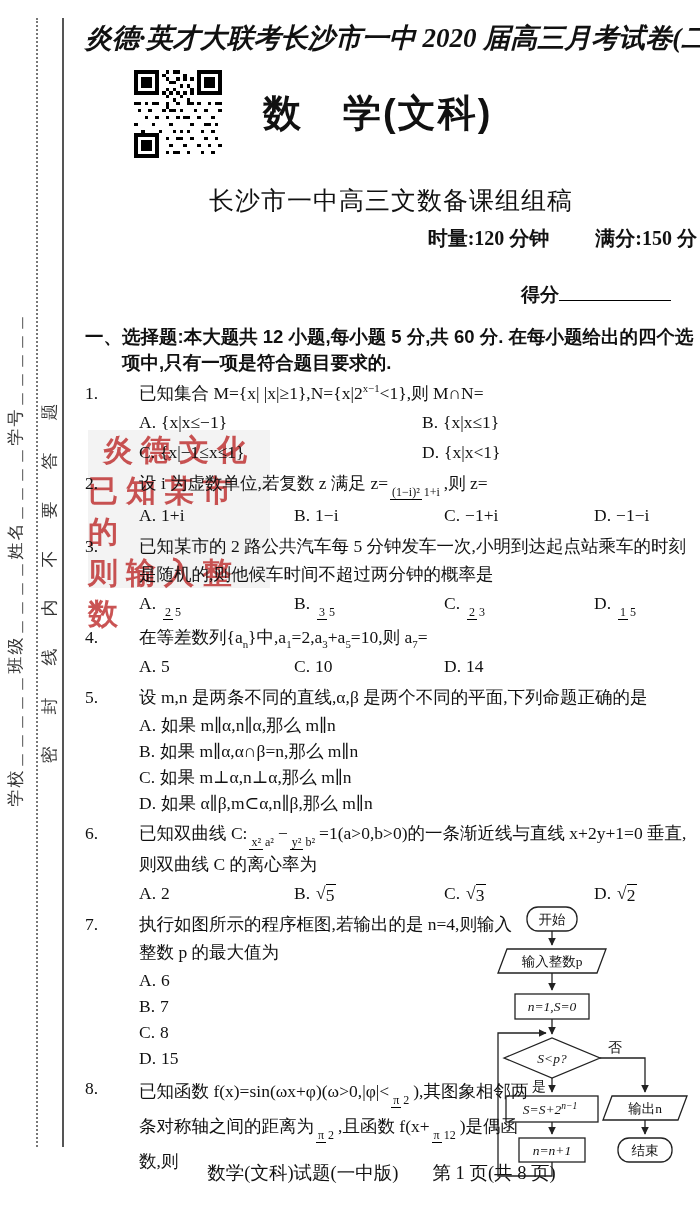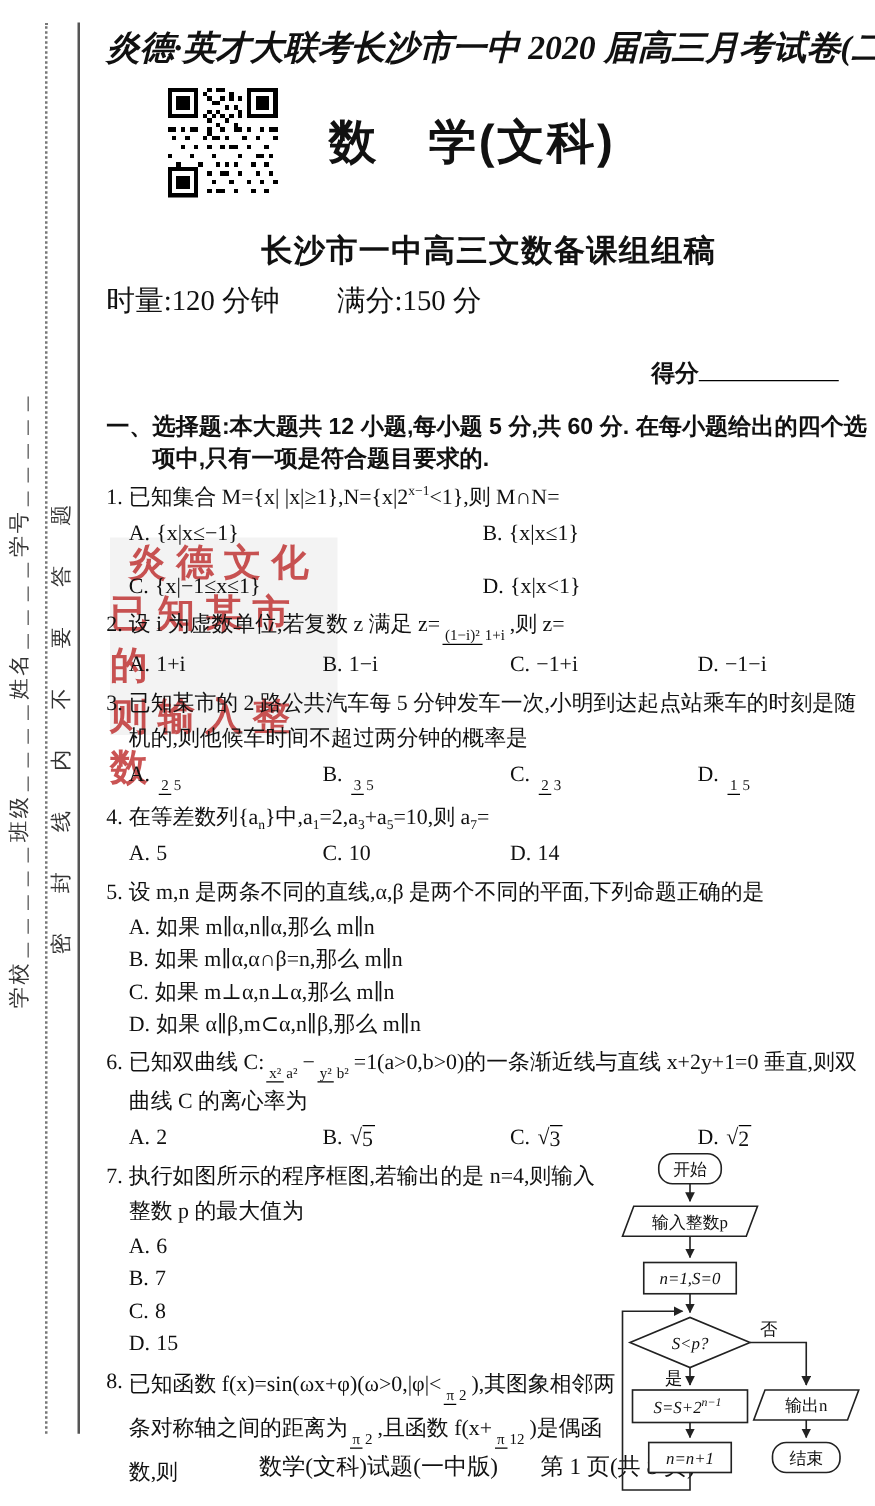--- a/index.html
+++ b/index.html
@@ -23,39 +23,39 @@
   .watermark span{font-size:30px;font-weight:bold;color:#b91c1c;letter-spacing:8px;
                   font-family:"Liberation Sans","DejaVu Sans",sans-serif;opacity:.75;}
   
   .main{position:absolute;left:85px;top:0;width:612px;z-index:1;}
   .exam-header{margin-top:20px;font-size:27px;font-weight:bold;font-style:italic;
                letter-spacing:0px;white-space:nowrap;}
   .title-row{position:relative;height:104px;margin-top:14px;text-align:center;}
   .qr{position:absolute;left:48px;top:0;}
   .paper-title{position:absolute;left:178px;top:18px;font-size:38px;font-weight:bold;
                letter-spacing:2px;font-family:"Liberation Sans","DejaVu Sans",sans-serif;}
-  .subtitle{margin-top:10px;text-align:center;font-size:25px;font-weight:bold;
+  .subtitle{margin-top:10px;text-align:center;font-size:25px;font-weight:normal;
             font-family:"Liberation Sans","DejaVu Sans",sans-serif;letter-spacing:1px;}
-  .time-row{margin-top:8px;text-align:left;font-size:23px;}
+  .time-row{margin-top:8px;text-align:right;font-size:20px;font-weight:bold;}
   .time-row .gap{display:inline-block;width:46px;}
   .score-row{margin-top:30px;padding-left:436px;font-size:19px;font-weight:bold;
              font-family:"Liberation Sans","DejaVu Sans",sans-serif;}
   .score-line{display:inline-block;width:112px;border-bottom:1.6px solid #000;height:18px;
               vertical-align:baseline;}
   
   .section{margin-top:16px;display:flex;font-size:18.5px;font-weight:bold;line-height:26px;
            font-family:"Liberation Sans","DejaVu Sans",sans-serif;}
   .section .slabel{flex:0 0 30px;}
   
   #questions{font-size:17.5px;line-height:28px;}
   .q{display:flex;margin-top:3px;position:relative;}
   .qnum{flex:0 0 18px;}
-  .qbody{flex:1;min-width:0;}
+  .qbody{flex:1;min-width:0;margin-left:36px;}
   .opts{margin-top:1px;}
-  .opts.two{display:grid;grid-template-columns:283px 1fr;row-gap:14px;}
+  .opts.two{display:grid;grid-template-columns:283px 1fr;row-gap:2px;}
   .opts.four{display:grid;grid-template-columns:155px 150px 150px 1fr;}
   .opts.list .opt{display:block;line-height:26px;}
   .opt{white-space:nowrap;}
   .opt .olabel{margin-right:5px;}
   .w380{max-width:382px;}
   .w392{max-width:394px;line-height:35px;}
   
   sup{font-size:.62em;vertical-align:super;line-height:0;}
   sub{font-size:.62em;vertical-align:sub;line-height:0;}
   .frac{display:inline-flex;flex-direction:row;vertical-align:-0.55em;text-align:center;

